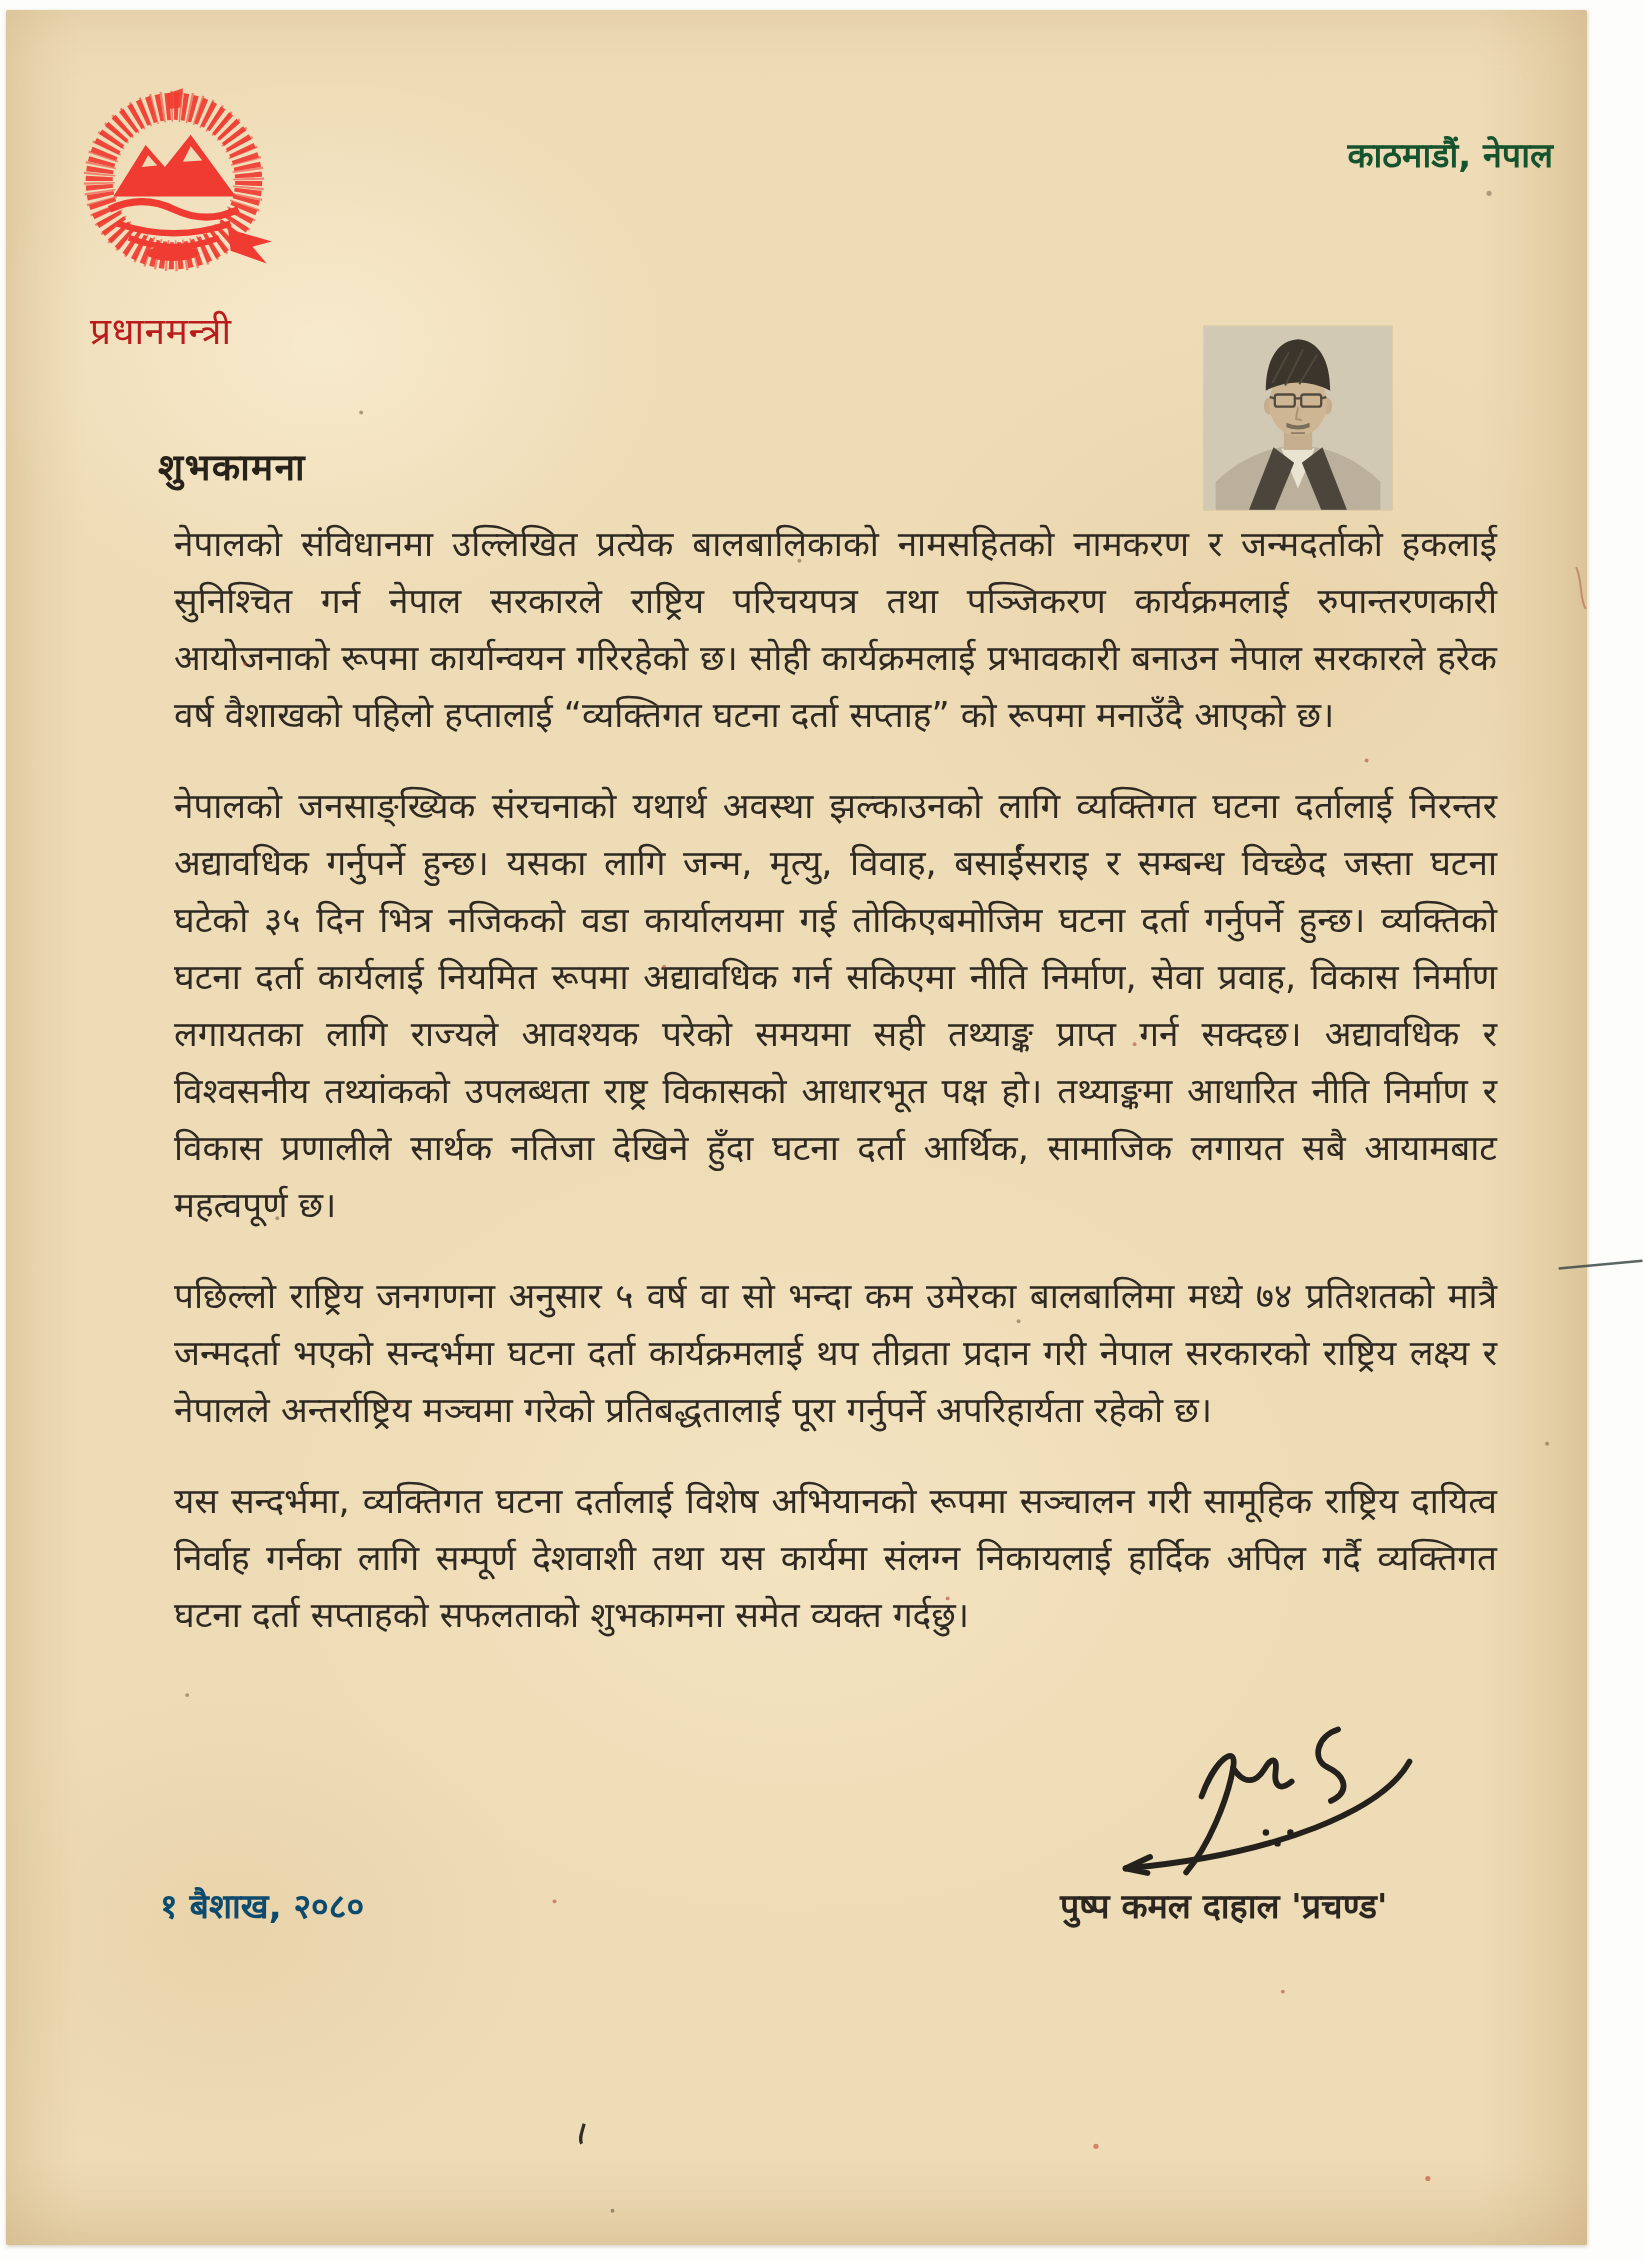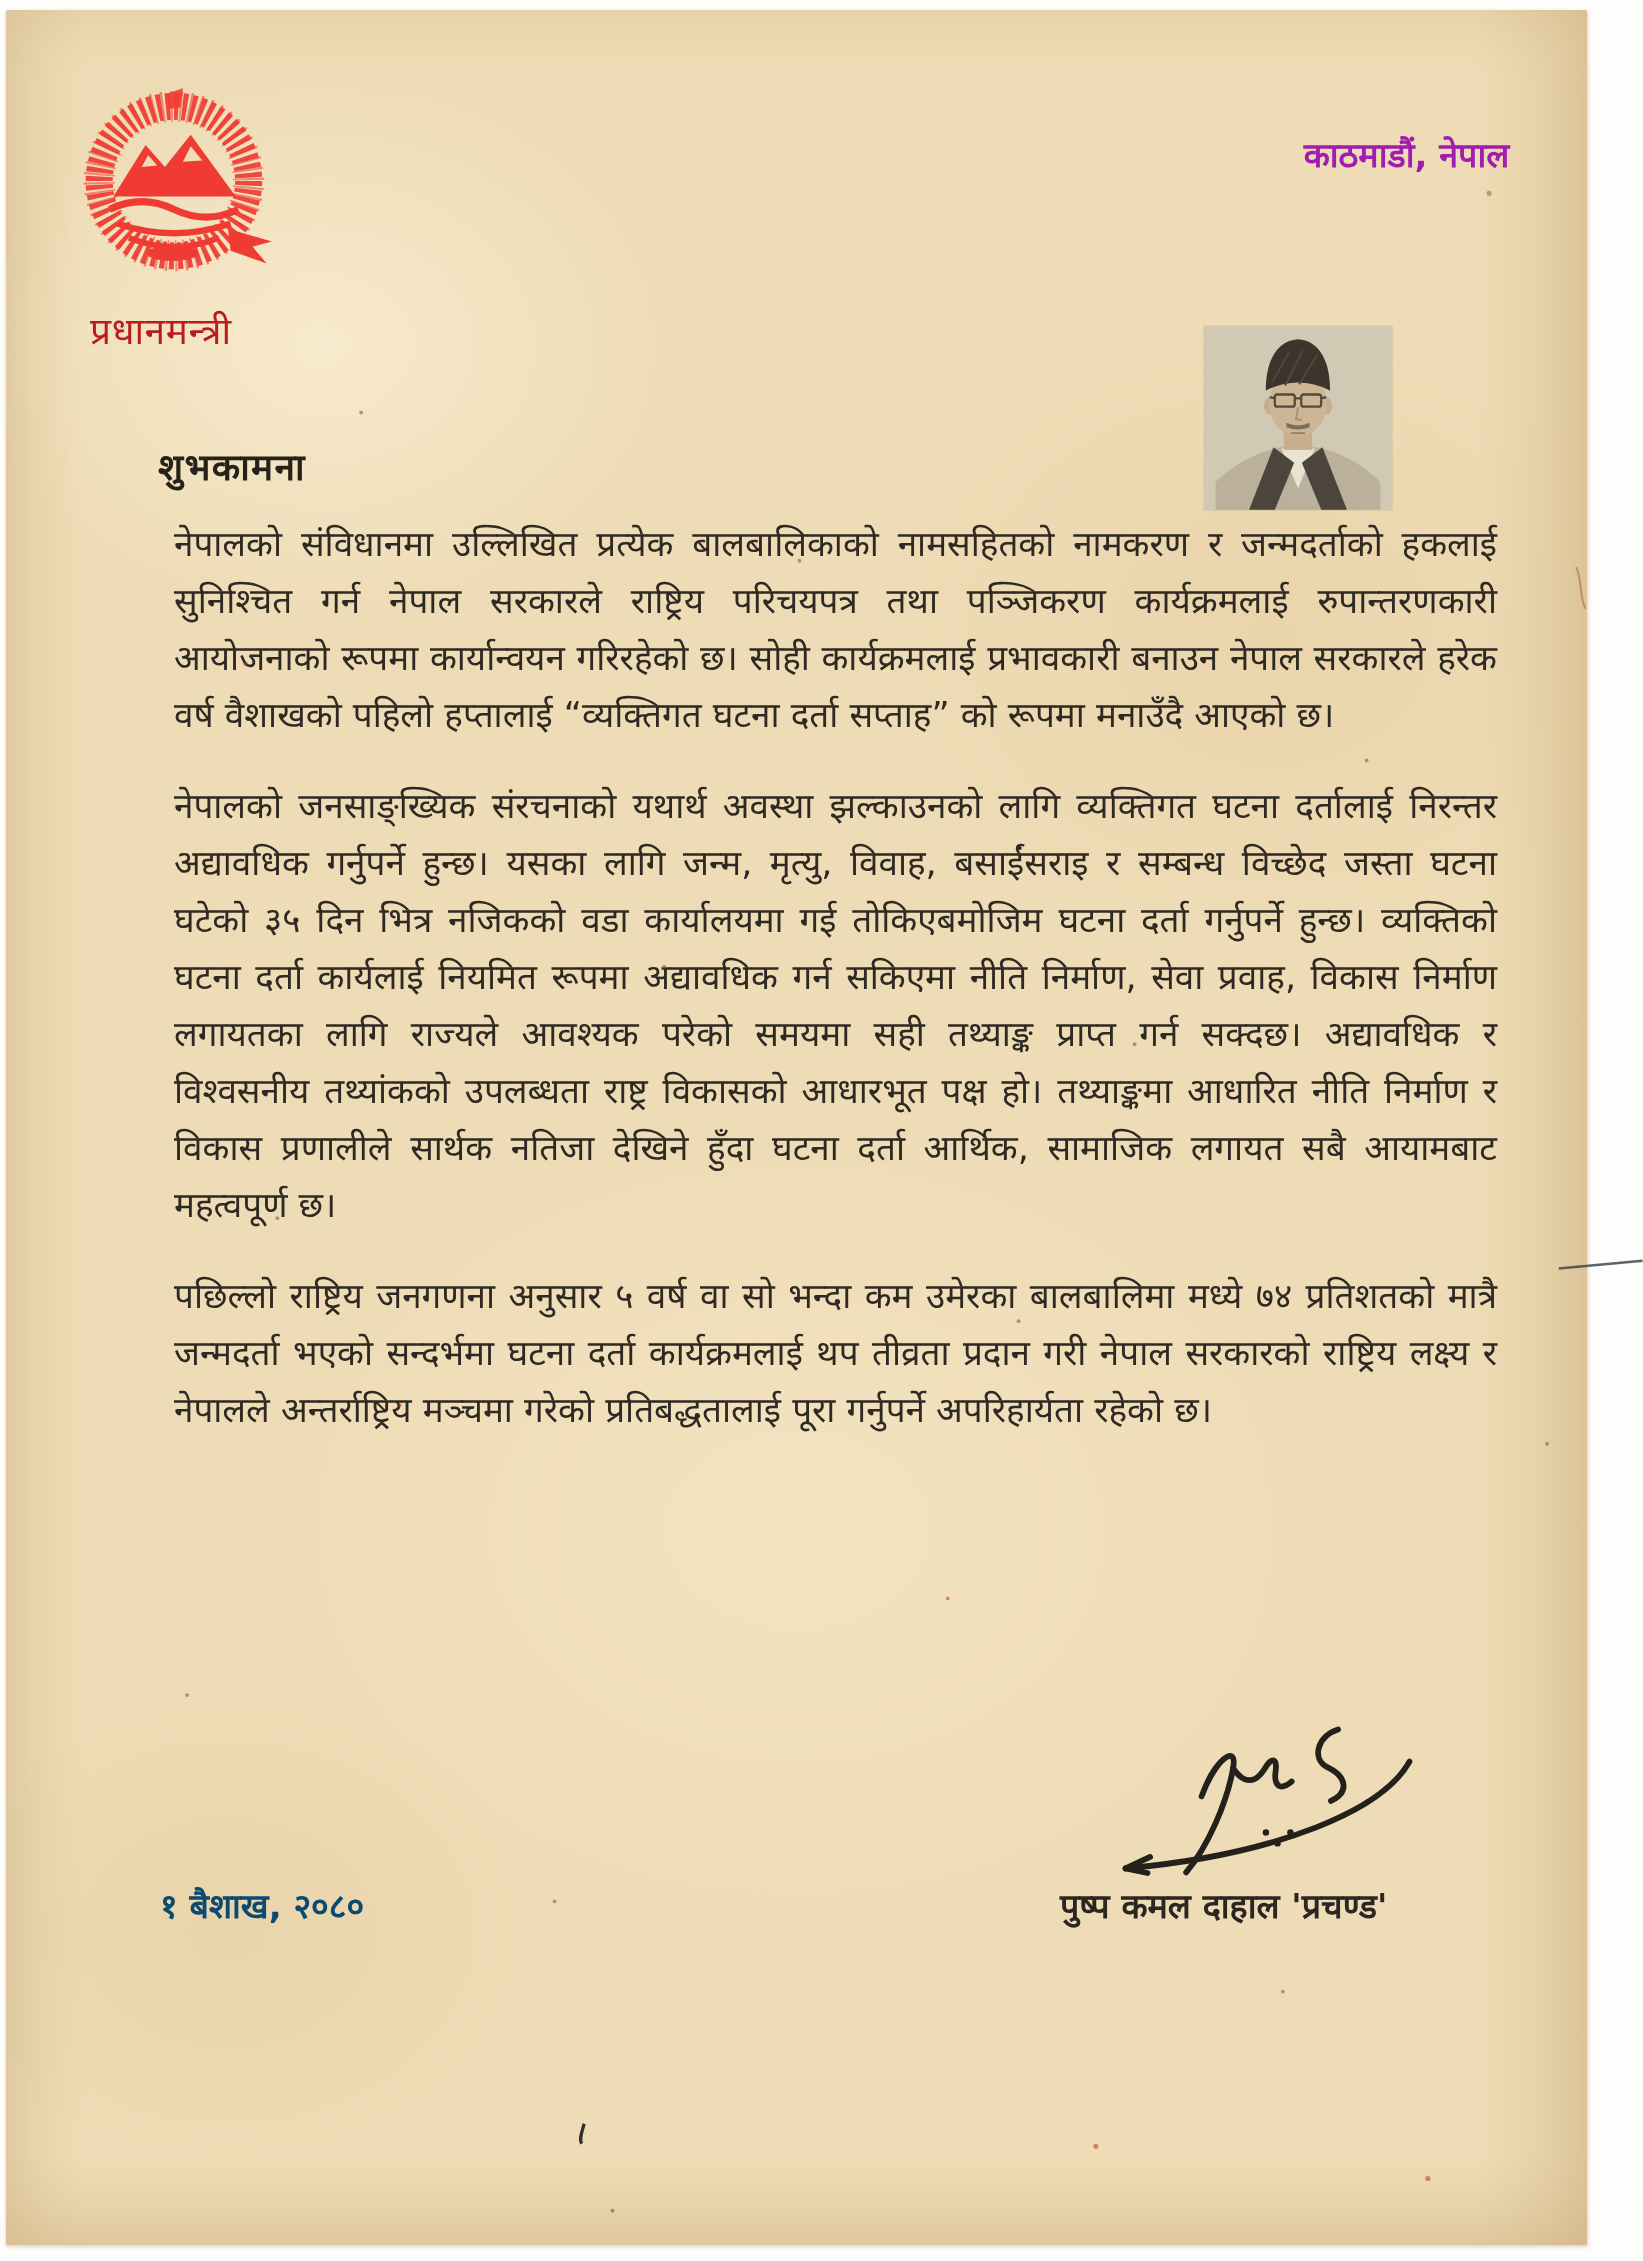--- a/index.html
+++ b/index.html
@@ -21,21 +21,21 @@
     box-shadow: inset 0 0 58px rgba(189,156,108,.30), 0.6px 1.3px 3.9px rgba(120,100,70,.25);
     border-radius:1.9px;
   }
   .emblem{position:absolute;left:76px;top:83px;width:201px;height:218px;}
   .office{
     position:absolute;left:90px;top:304px;width:271px;
     color:#b91c1c;font-size:37px;font-weight:normal;letter-spacing:0.6px;
   }
   .location{
     position:absolute;left:1244px;top:131px;width:309px;
-    color:#a21caf;font-size:34px;font-weight:bold;text-align:center;margin-left:8px;
+    color:#14532d;font-size:34px;font-weight:bold;text-align:right;
   }
   .photo{position:absolute;left:1204px;top:326px;width:188px;height:184px;
     box-shadow:0 0 0 0.6px rgba(120,105,80,.2);}
   .title{
     position:absolute;left:158px;top:440px;width:1339px;
     color:#262219;font-size:37px;font-weight:bold;letter-spacing:1.3px;
   }
   .body-text{position:absolute;left:158px;top:516px;width:1339px;color:#2e2922;}
   .body-text p{
     margin:0 0 34px 16px;font-size:35px;line-height:57px;text-align:justify;
@@ -106,20 +106,21 @@
     <rect x="0" y="0" width="292" height="285" fill="#d8c49a" opacity="0.12"></rect>
   </svg>
 </div>
 
 <div class="title">शुभकामना</div>
 
 <div class="body-text">
   <p>नेपालको संविधानमा उल्लिखित प्रत्येक बालबालिकाको नामसहितको नामकरण र जन्मदर्ताको हकलाई सुनिश्चित गर्न नेपाल सरकारले राष्ट्रिय परिचयपत्र तथा पञ्जिकरण कार्यक्रमलाई रुपान्तरणकारी आयोजनाको रूपमा कार्यान्वयन गरिरहेको छ। सोही कार्यक्रमलाई प्रभावकारी बनाउन नेपाल सरकारले हरेक वर्ष वैशाखको पहिलो हप्तालाई “व्यक्तिगत घटना दर्ता सप्ताह” को रूपमा मनाउँदै आएको छ।</p>
   <p>नेपालको जनसाङ्ख्यिक संरचनाको यथार्थ अवस्था झल्काउनको लागि व्यक्तिगत घटना दर्तालाई निरन्तर अद्यावधिक गर्नुपर्ने हुन्छ। यसका लागि जन्म, मृत्यु, विवाह, बसाईंसराइ र सम्बन्ध विच्छेद जस्ता घटना घटेको ३५ दिन भित्र नजिकको वडा कार्यालयमा गई तोकिएबमोजिम घटना दर्ता गर्नुपर्ने हुन्छ। व्यक्तिको घटना दर्ता कार्यलाई नियमित रूपमा अद्यावधिक गर्न सकिएमा नीति निर्माण, सेवा प्रवाह, विकास निर्माण लगायतका लागि राज्यले आवश्यक परेको समयमा सही तथ्याङ्क प्राप्त गर्न सक्दछ। अद्यावधिक र विश्वसनीय तथ्यांकको उपलब्धता राष्ट्र विकासको आधारभूत पक्ष हो। तथ्याङ्कमा आधारित नीति निर्माण र विकास प्रणालीले सार्थक नतिजा देखिने हुँदा घटना दर्ता आर्थिक, सामाजिक लगायत सबै आयामबाट महत्वपूर्ण छ।</p>
   <p>पछिल्लो राष्ट्रिय जनगणना अनुसार ५ वर्ष वा सो भन्दा कम उमेरका बालबालिमा मध्ये ७४ प्रतिशतको मात्रै जन्मदर्ता भएको सन्दर्भमा घटना दर्ता कार्यक्रमलाई थप तीव्रता प्रदान गरी नेपाल सरकारको राष्ट्रिय लक्ष्य र नेपालले अन्तर्राष्ट्रिय मञ्चमा गरेको प्रतिबद्धतालाई पूरा गर्नुपर्ने अपरिहार्यता रहेको छ।</p>
+  <p>यस सन्दर्भमा, व्यक्तिगत घटना दर्तालाई विशेष अभियानको रूपमा सञ्चालन गरी सामूहिक राष्ट्रिय दायित्व निर्वाह गर्नका लागि सम्पूर्ण देशवाशी तथा यस कार्यमा संलग्न निकायलाई हार्दिक अपिल गर्दै व्यक्तिगत घटना दर्ता सप्ताहको सफलताको शुभकामना समेत व्यक्त गर्दछु।</p>
 </div>
 
 <div class="signature">
   <svg width="425" height="177" viewBox="0 0 660 275" xmlns="http://www.w3.org/2000/svg">
     <g fill="none" stroke="#24211c" stroke-width="9" stroke-linecap="round">
       <path d="M240,142 C260,86 296,58 289,98 C280,150 250,220 216,260"></path>
       <path d="M289,98 C306,124 324,122 338,99 C348,82 358,80 355,103 C352,126 362,134 380,119"></path>
       <path d="M452,38 C420,48 410,84 436,97 C463,110 472,134 441,149"></path>
       <path d="M563,88 C522,162 362,232 122,254"></path>
       <path d="M122,254 L160,236"></path>

